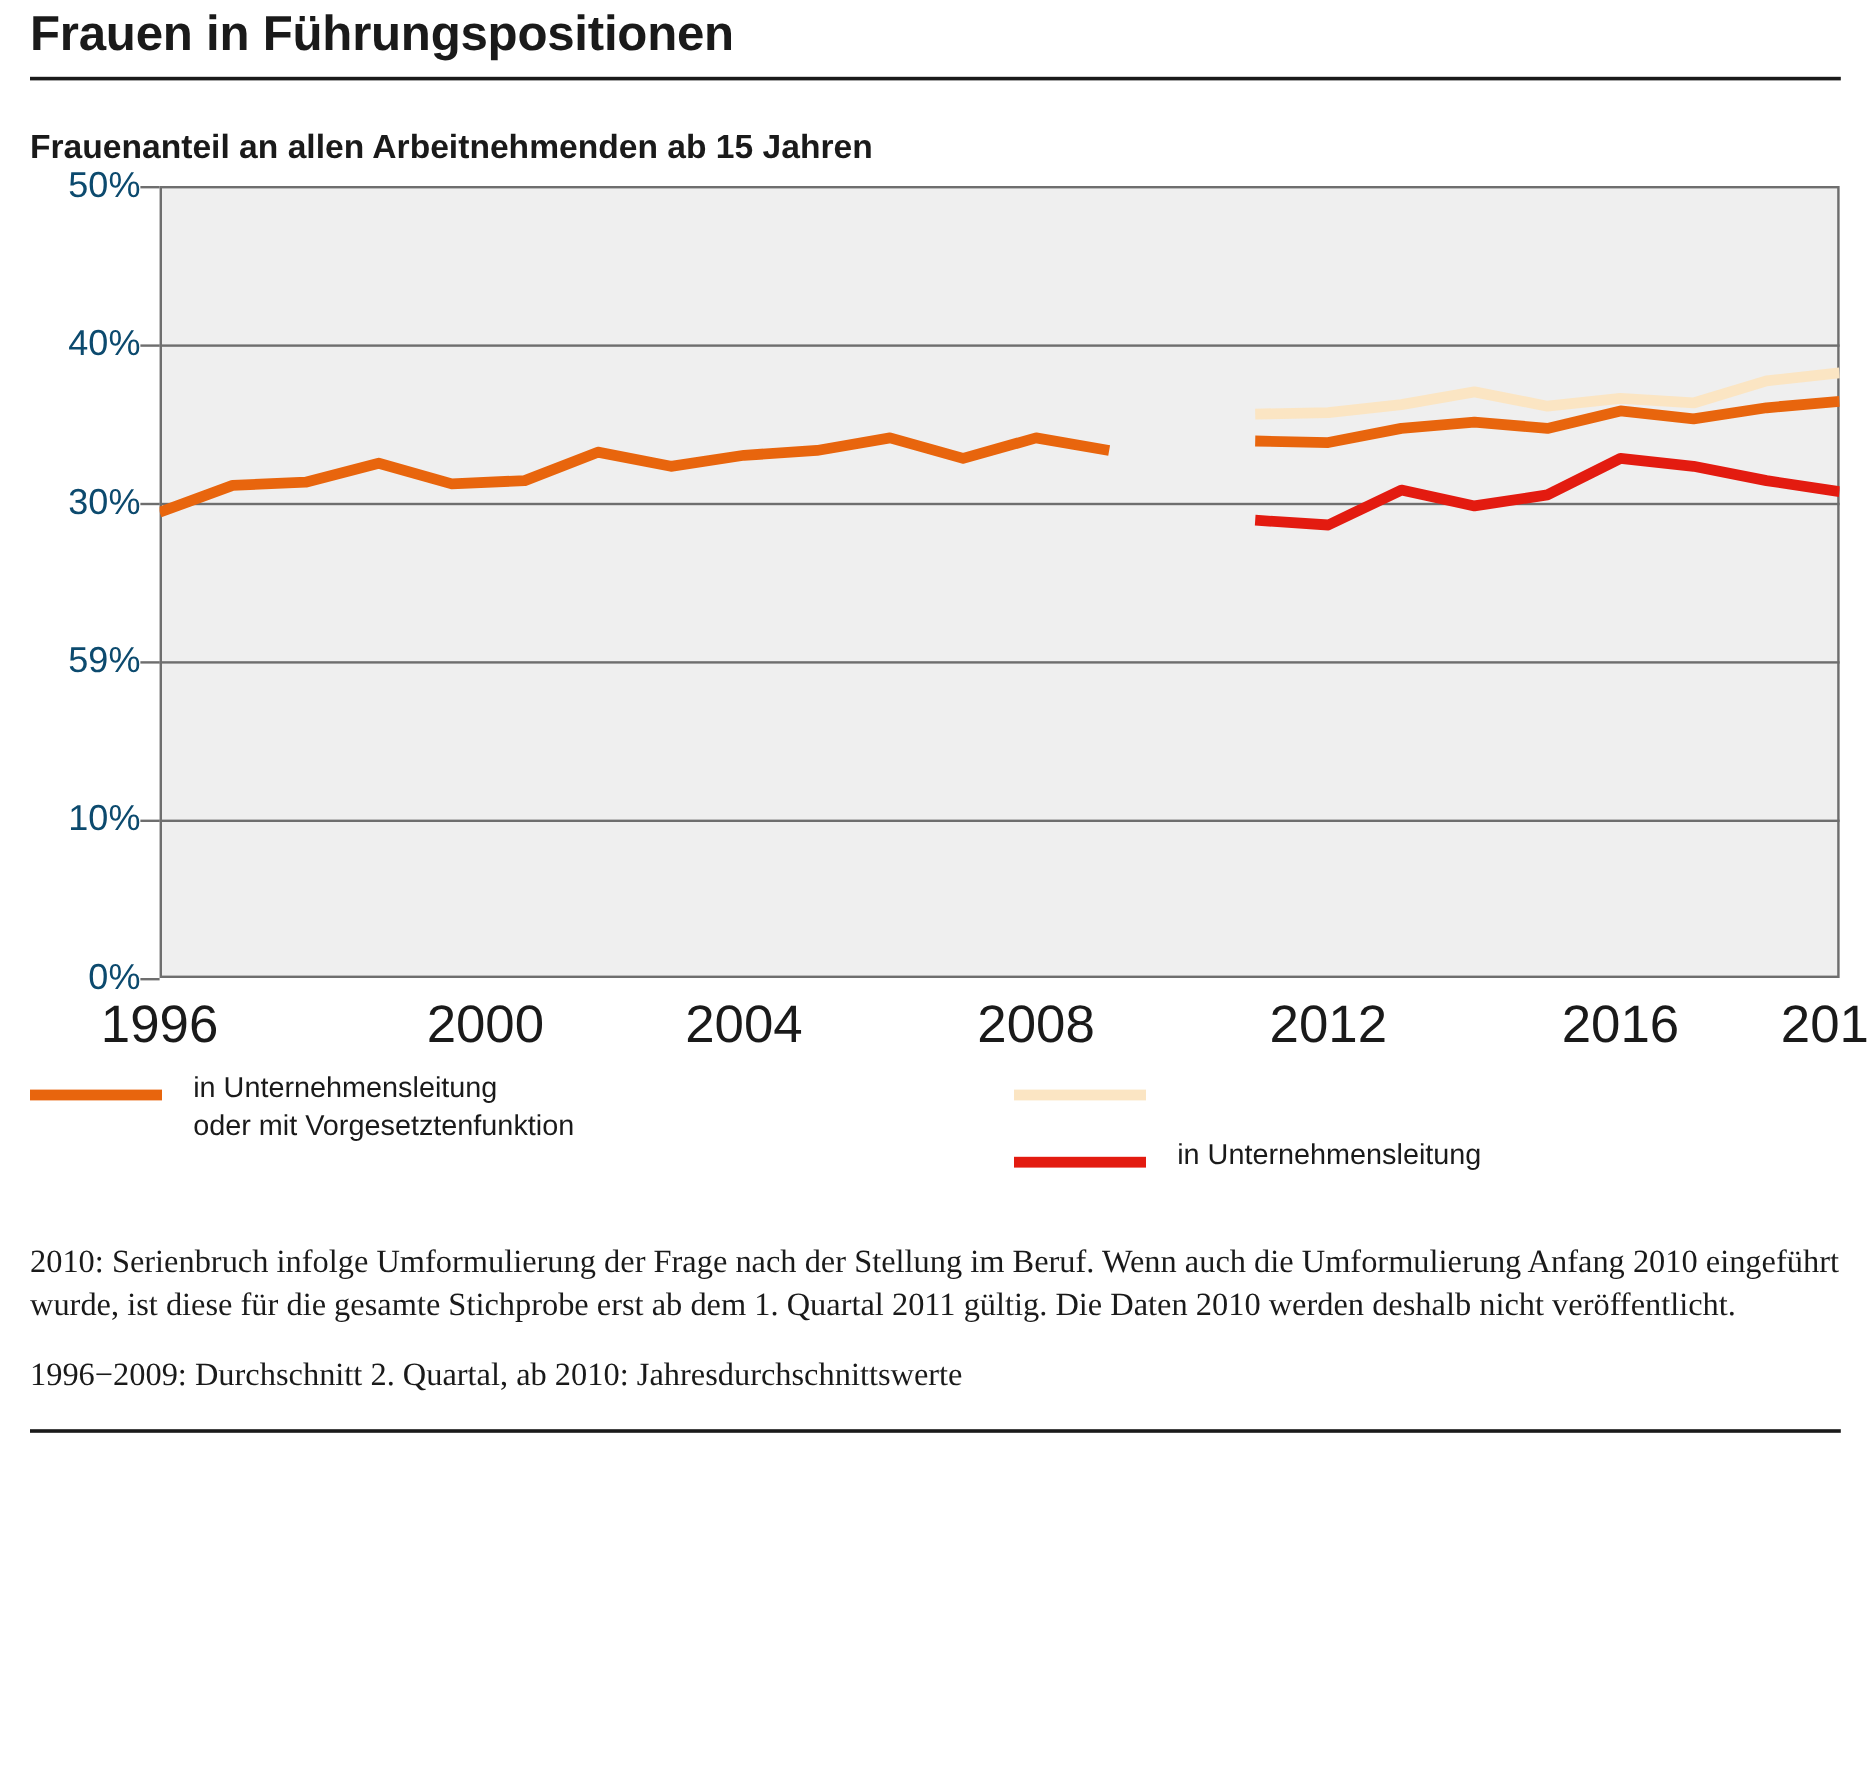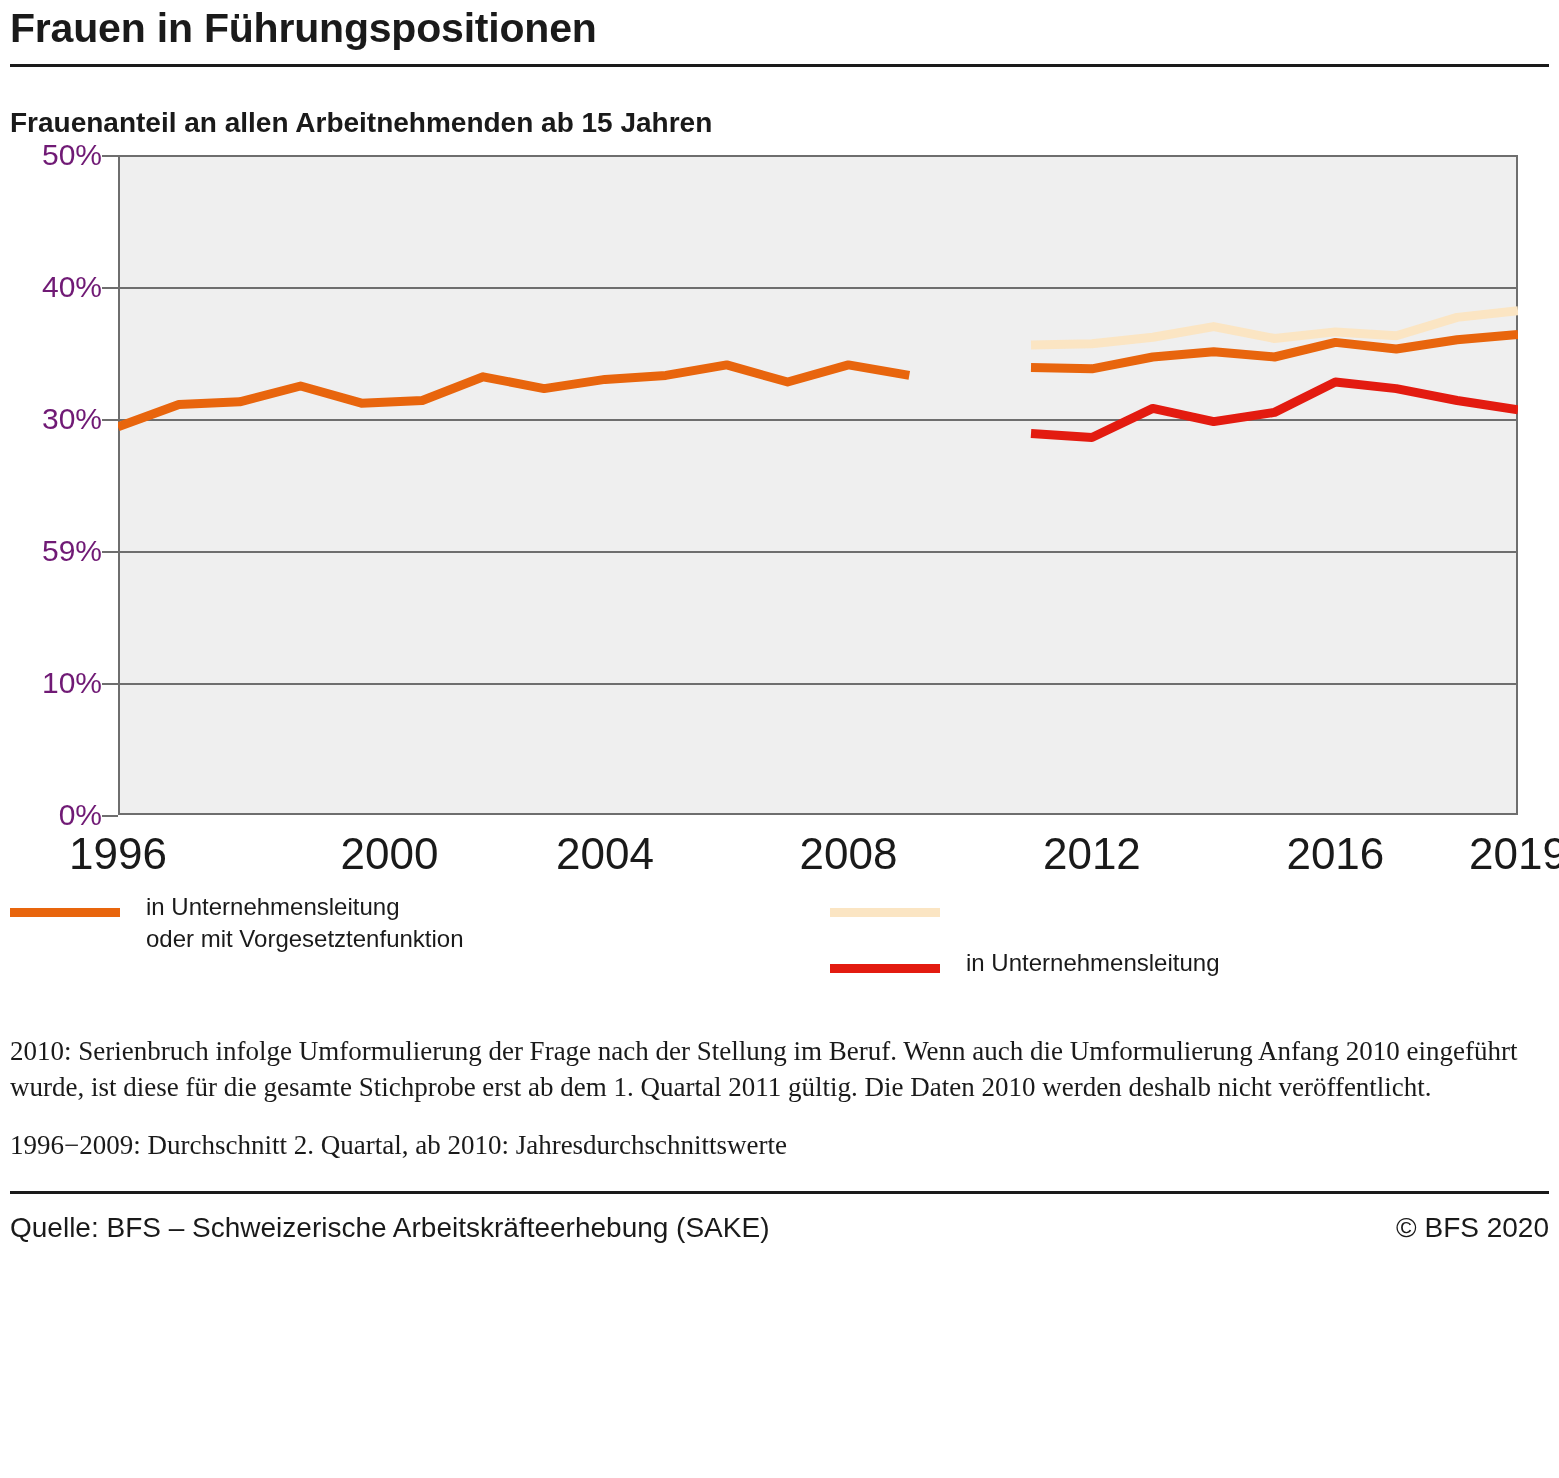--- a/index.html
+++ b/index.html
@@ -12,21 +12,21 @@
     height: 1478px;
     font-family: "Liberation Sans", sans-serif;
     color: #1a1a1a;
     position: relative;
     overflow: hidden;
   }
   .page {
     width: 1559px;
     height: 1478px;
     box-sizing: border-box;
-    padding: 0 10px;
+    padding: 0 25px;
     position: relative;
   }
   
   .title {
     font-size: 41px;
     font-weight: bold;
     letter-spacing: -0.2px;
     padding-top: 6px;
     line-height: 1.12;
   }
@@ -62,21 +62,21 @@
     width: 100%;
     height: 2px;
     background: #6e6e6e;
   }
   .ytick {
     position: absolute;
     right: 1442px;
     width: 130px;
     text-align: right;
     font-size: 30px;
-    color: #701a75;
+    color: #0c4a6e;
     transform: translateY(-50%);
     white-space: nowrap;
   }
   .ytick-mark {
     position: absolute;
     left: 92px;
     width: 16px;
     height: 2px;
     background: #6e6e6e;
   }
@@ -199,18 +199,14 @@
       <div class="legend-label">in Unternehmensleitung</div>
     </div>
   </div>
 
   <div class="notes">
     <div class="note-block">2010: Serienbruch infolge Umformulierung der Frage nach der Stellung im Beruf. Wenn auch die Umformulierung Anfang 2010 eingeführt wurde, ist diese für die gesamte Stichprobe erst ab dem 1. Quartal 2011 gültig. Die Daten 2010 werden deshalb nicht veröffentlicht.</div>
     <div class="note-block">1996−2009: Durchschnitt 2. Quartal, ab 2010: Jahresdurchschnittswerte</div>
   </div>
 
   <div class="footer-rule"></div>
-  <div class="footer">
-    <div>Quelle: BFS – Schweizerische Arbeitskräfteerhebung (SAKE)</div>
-    <div>© BFS 2020</div>
-  </div>
 
 </div>
 
 </body></html>

